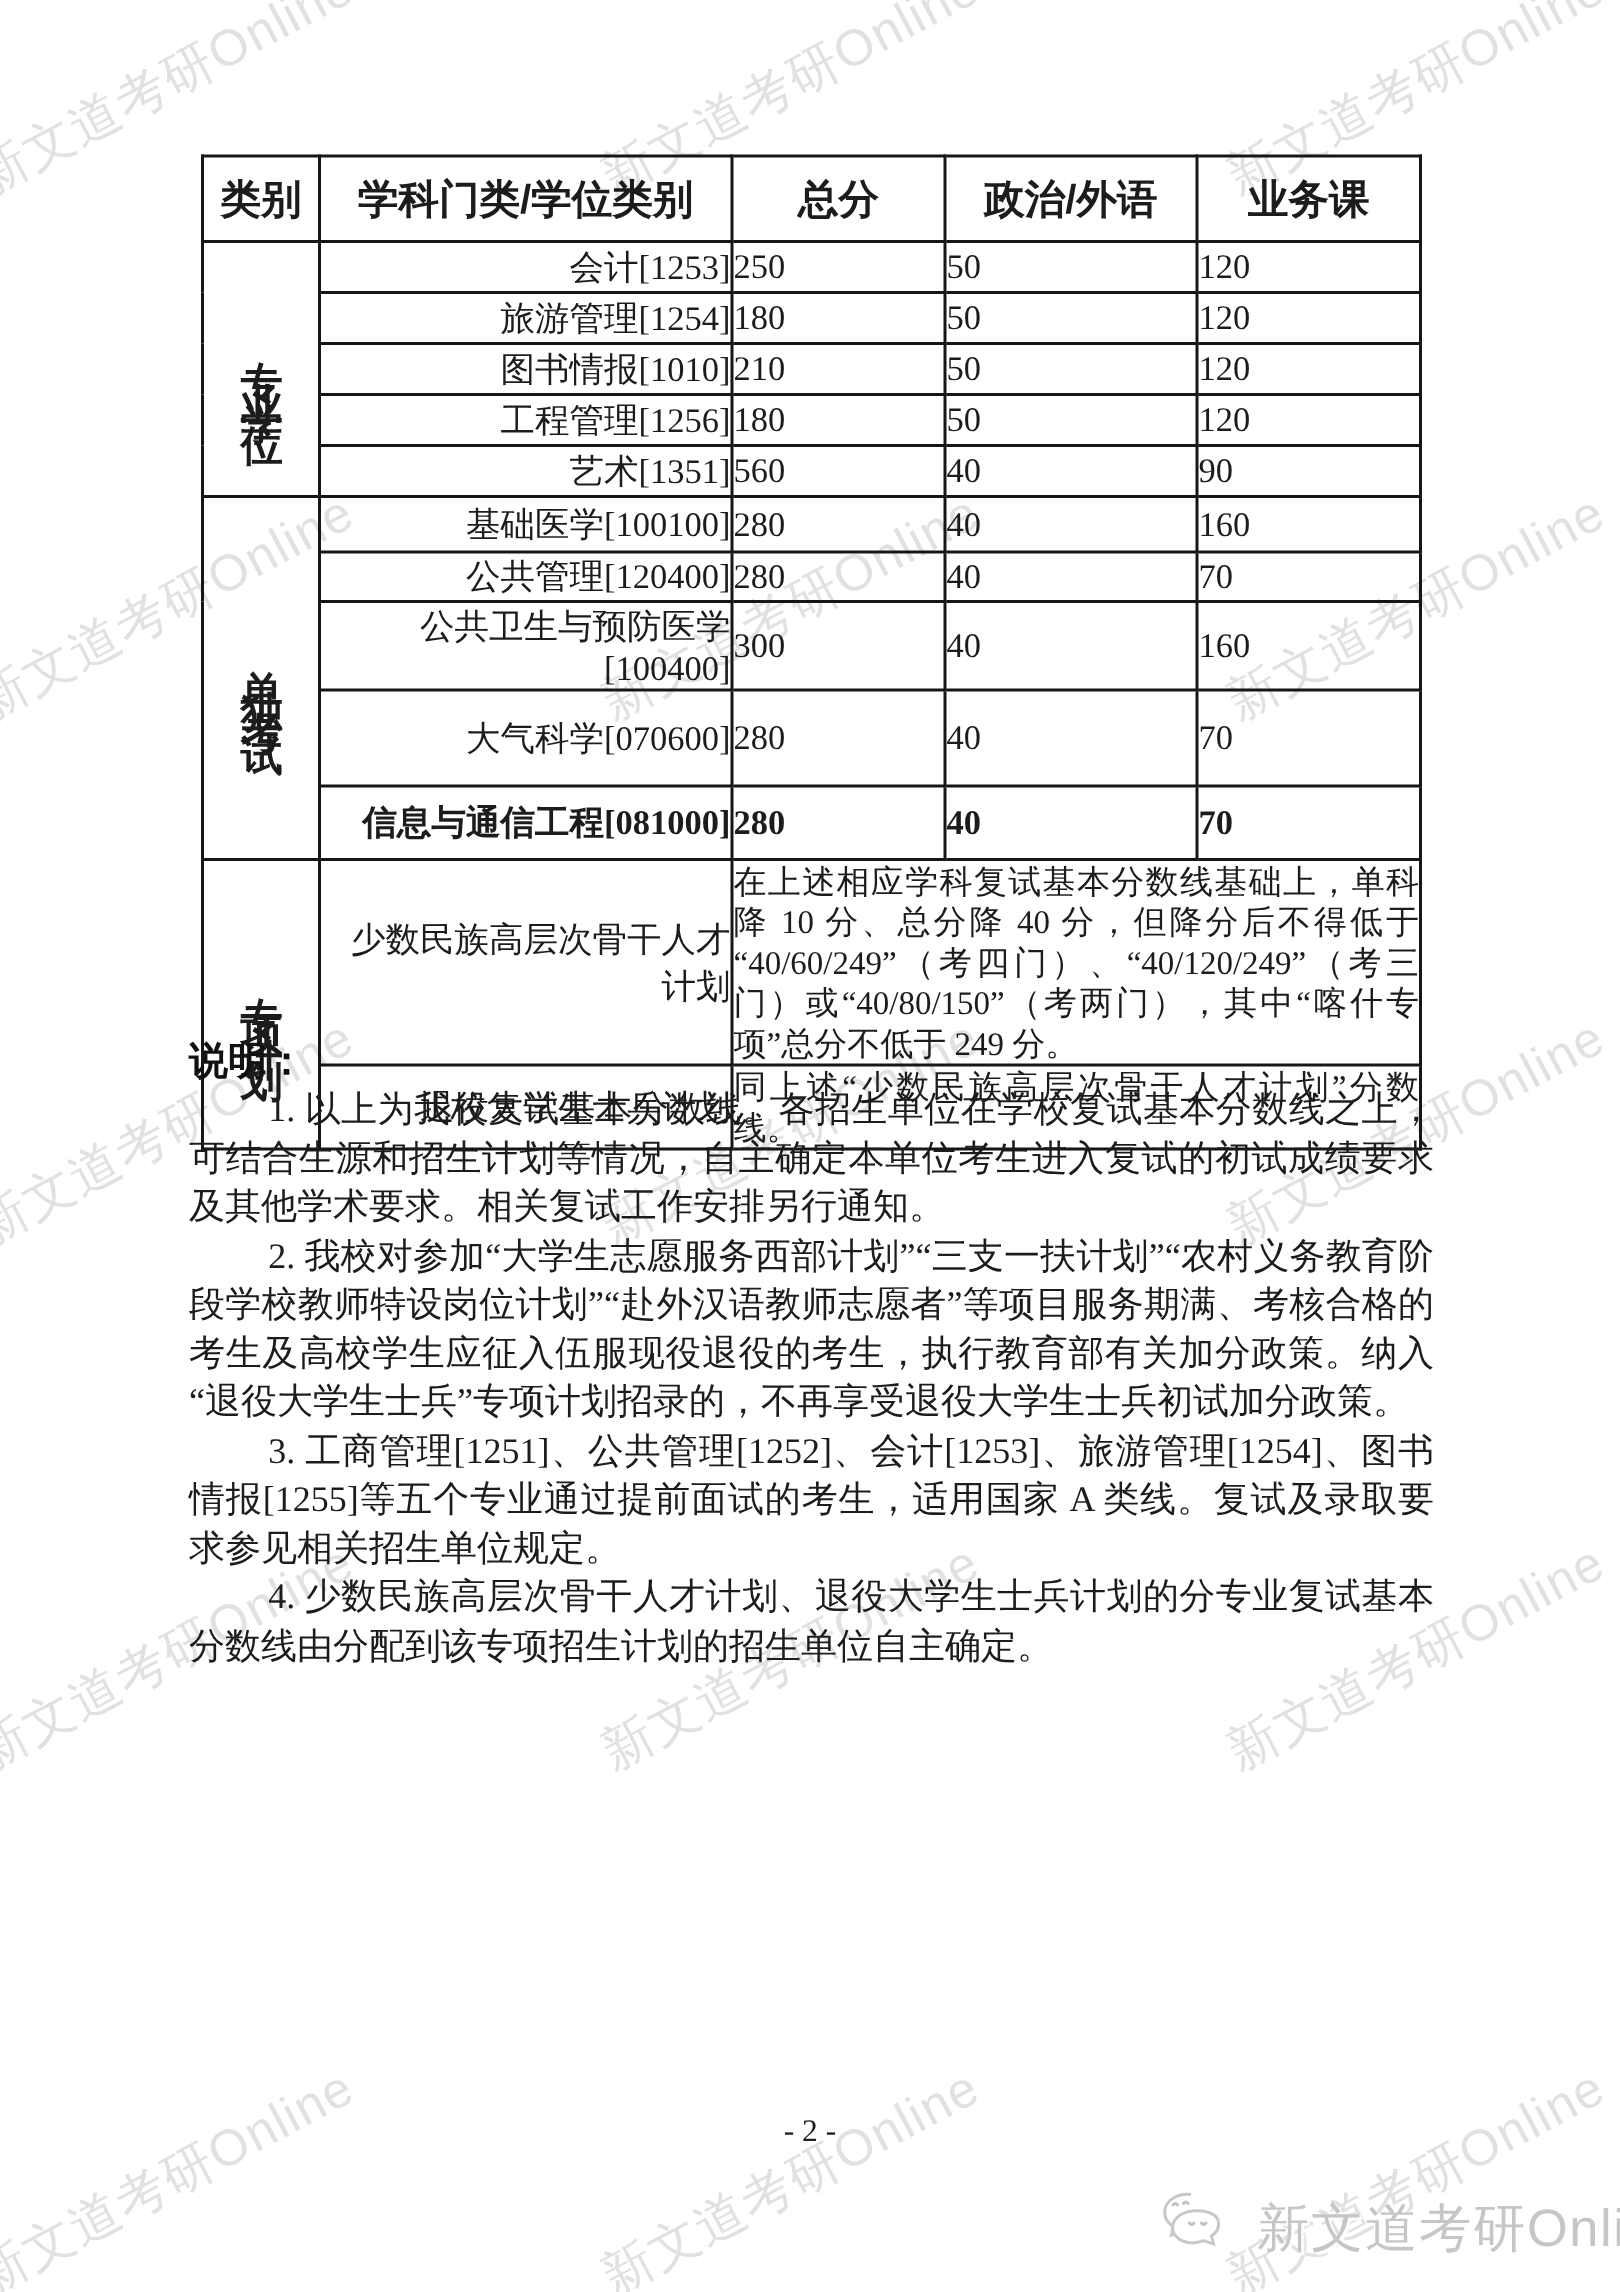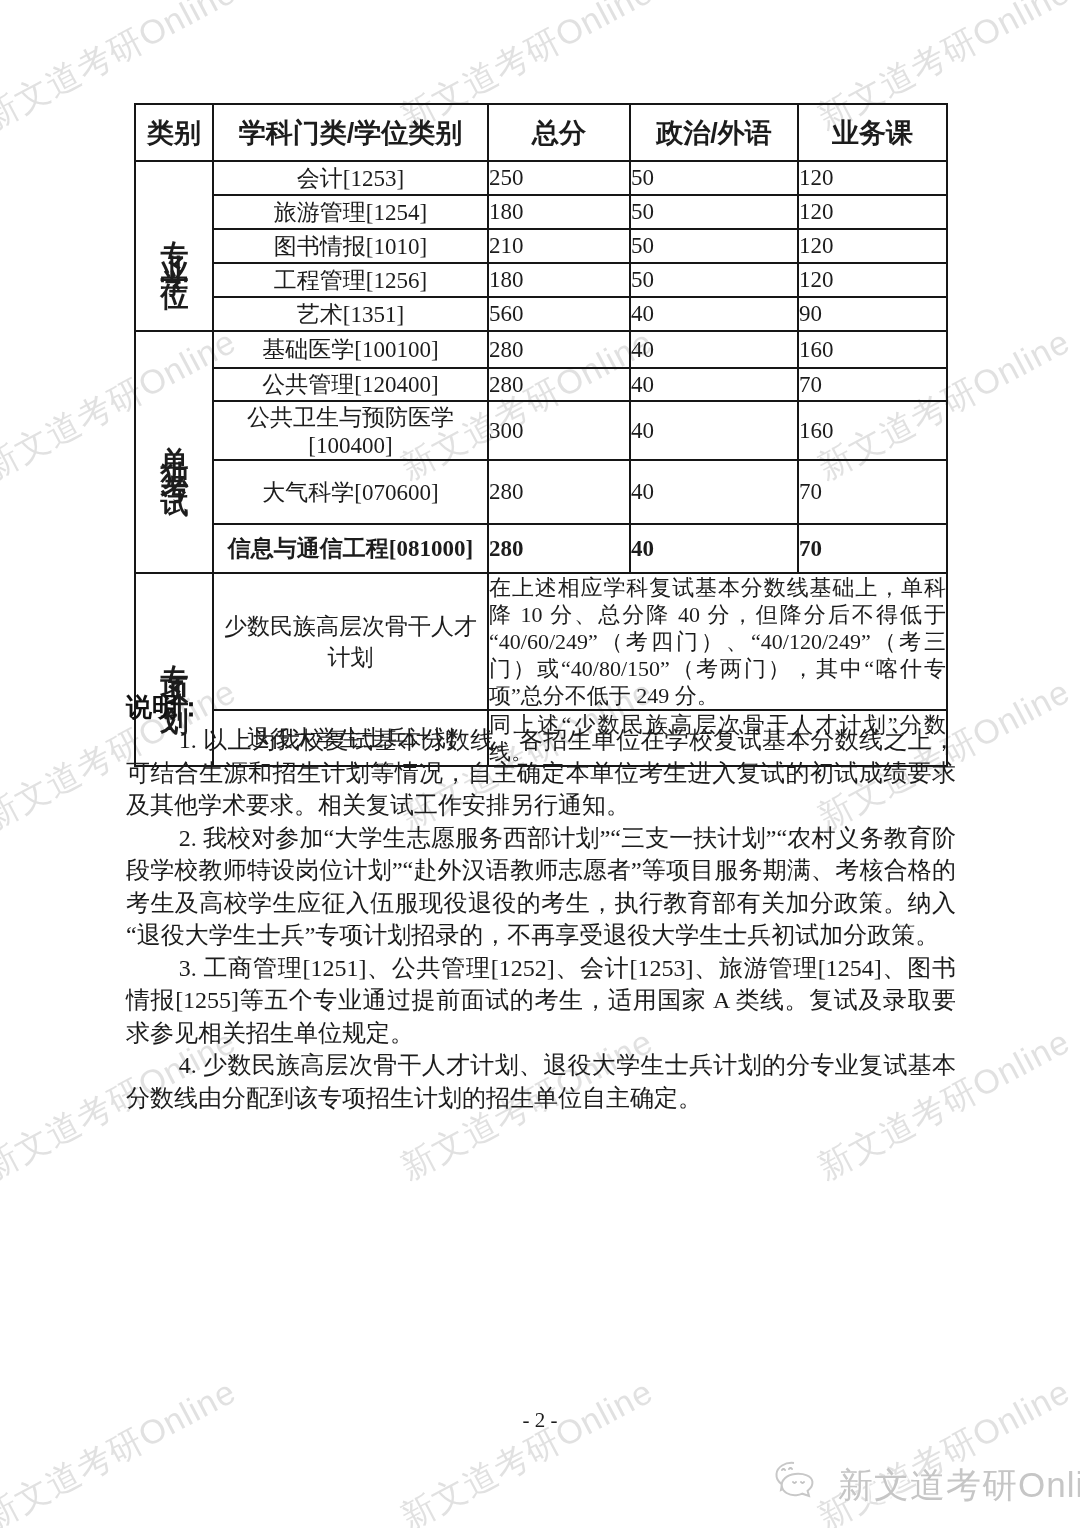--- a/index.html
+++ b/index.html
@@ -49,21 +49,21 @@
     font-weight:bold;
     font-size:28px;
     text-align:center;
     vertical-align:middle;
     writing-mode:vertical-rl;
     text-orientation:upright;
     letter-spacing:14px;
   }
   td.subject{
     font-size:23px;
-    text-align:center;
+    text-align:right;
     vertical-align:middle;
     padding-left:12px;
     margin-left:40px;
   }
   td.num{
     font-size:23px;
     text-align:left;
     vertical-align:middle;
   }
   td.note{

